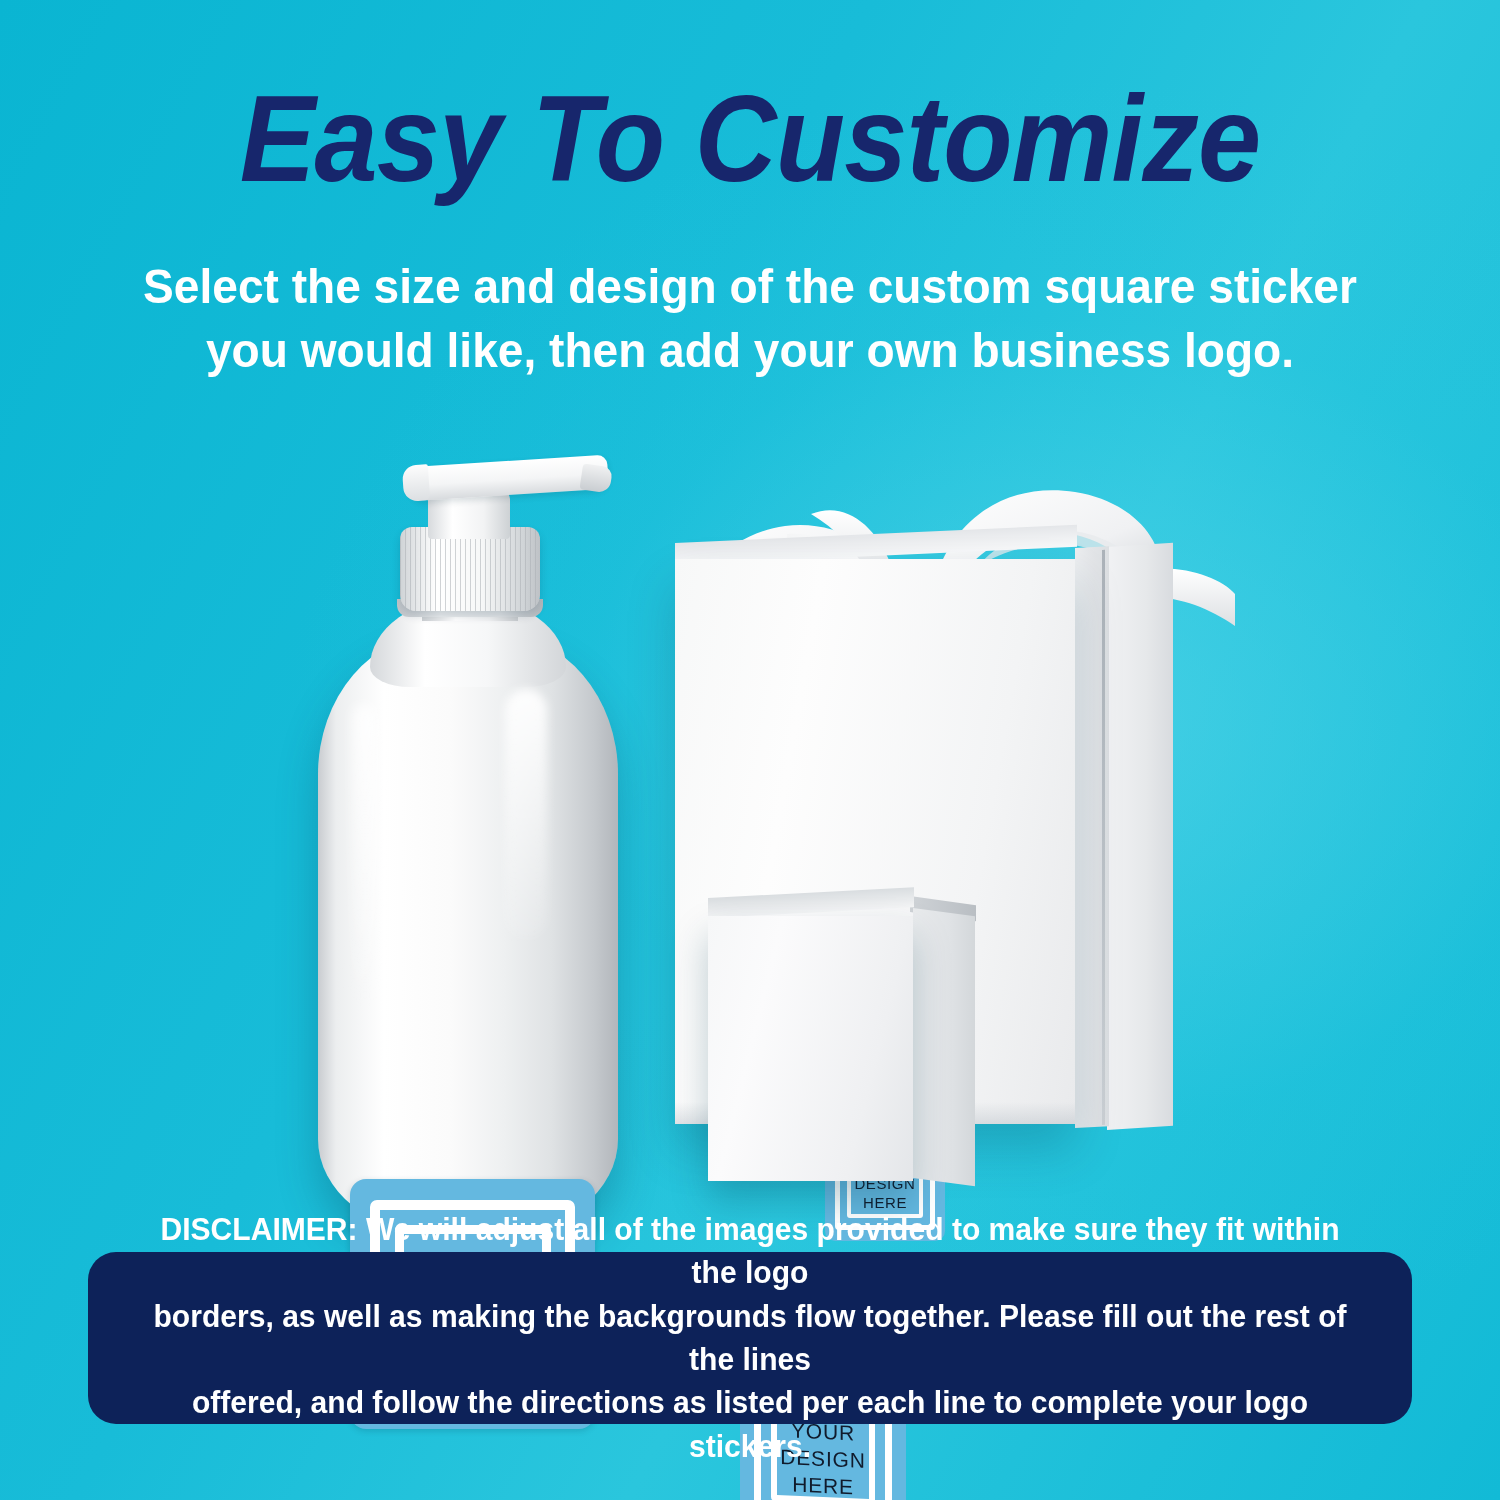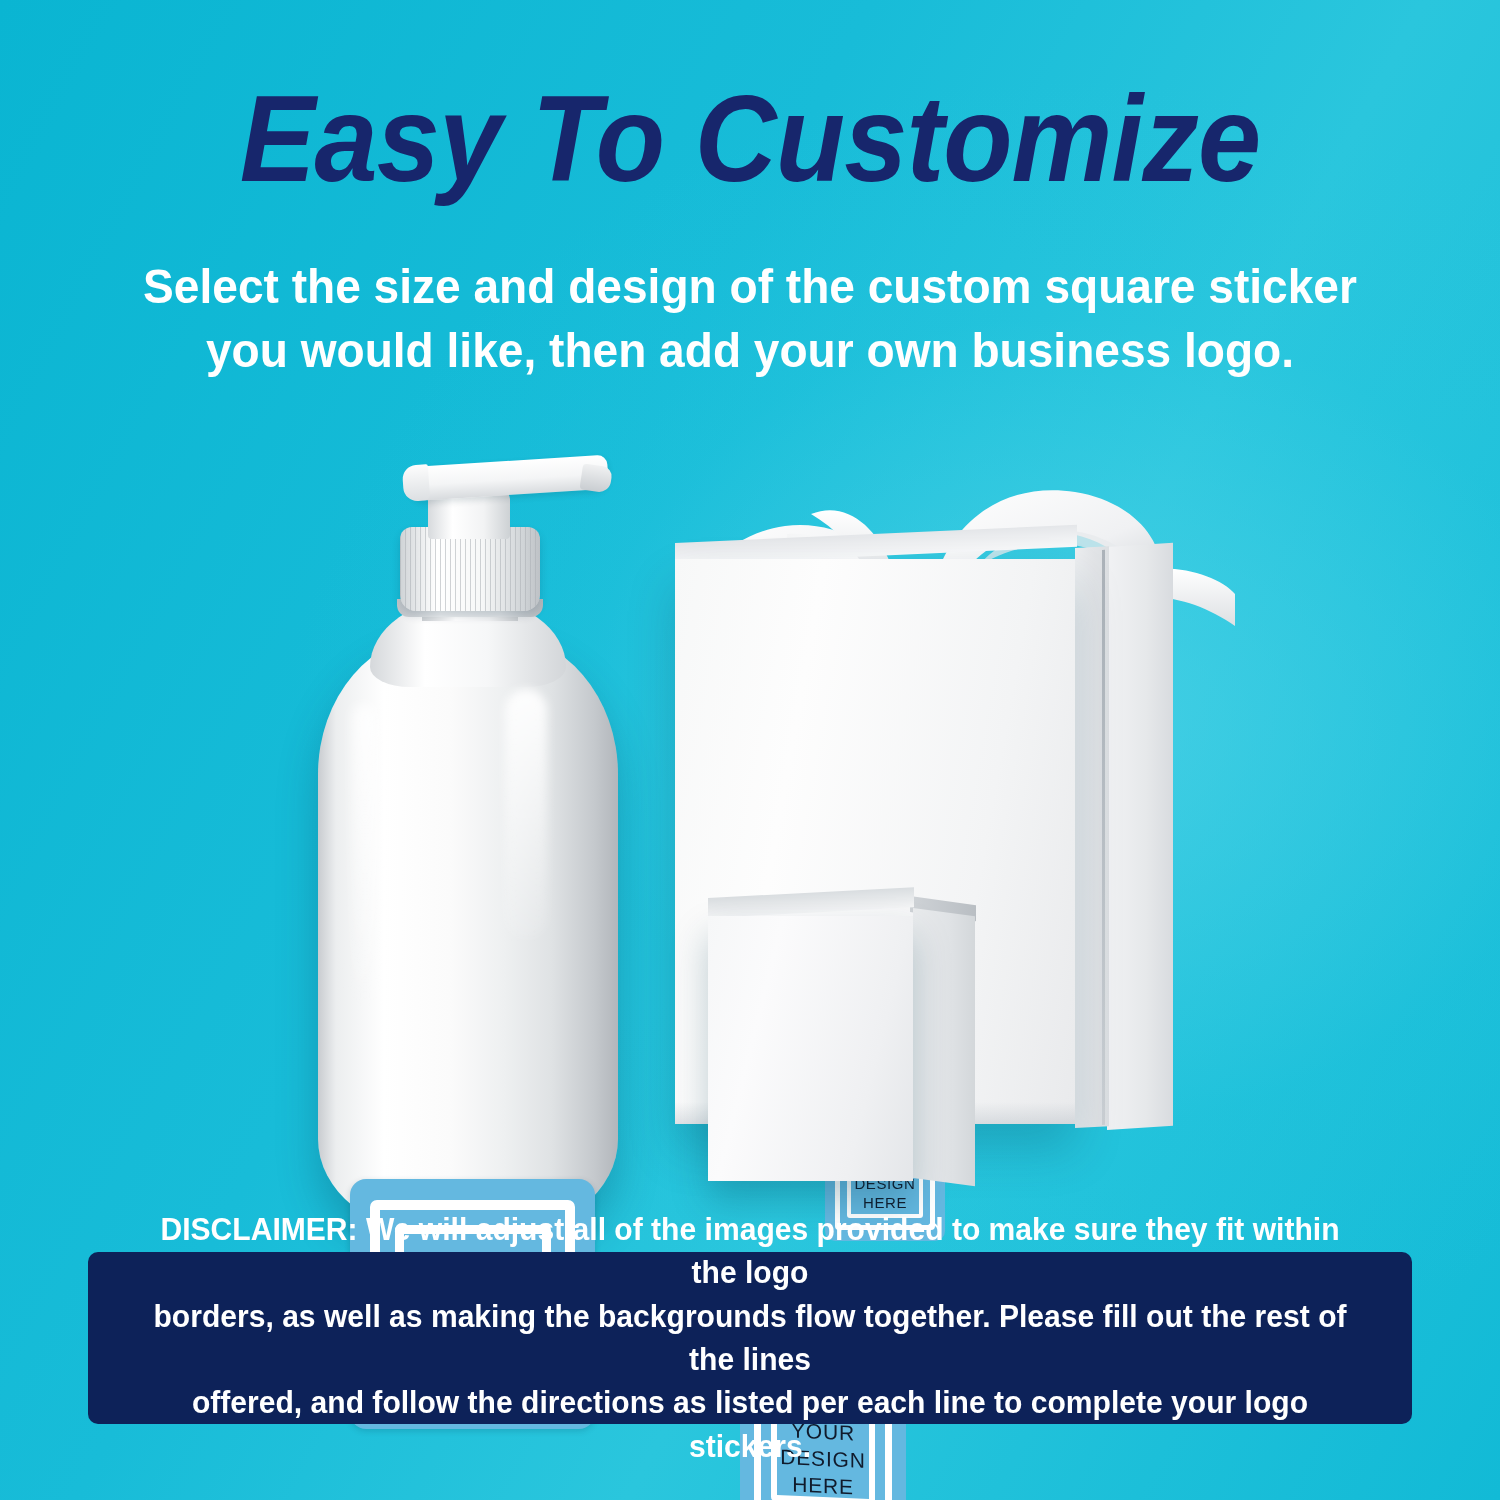--- a/index.html
+++ b/index.html
@@ -321,21 +321,21 @@
   #sticker-small .lines { top: 50px; font-size: 21px; }
 
   
   #disclaimer {
     position:absolute;
     left: 88px;
     top: 1252px;
     width: 1324px;
     height: 172px;
     background: #0d2259;
-    border-radius: 10px;
+    border-radius: 28px;
     display: flex;
     align-items: center;
     justify-content: center;
   }
   #disclaimer .txt {
     width: 1240px;
     text-align: center;
     color: #ffffff;
     font-size: 31px;
     line-height: 1.40;

